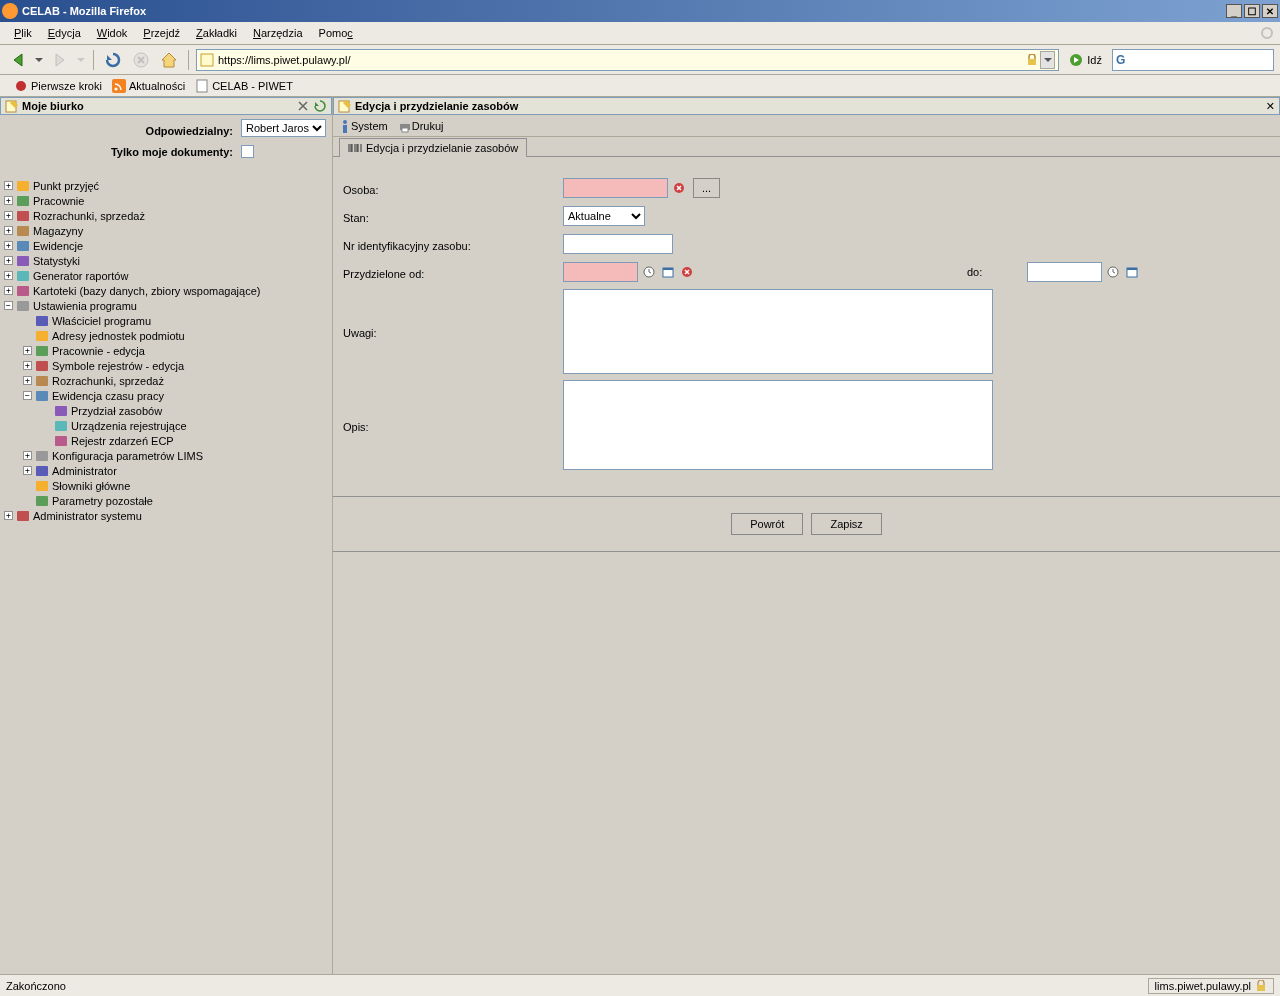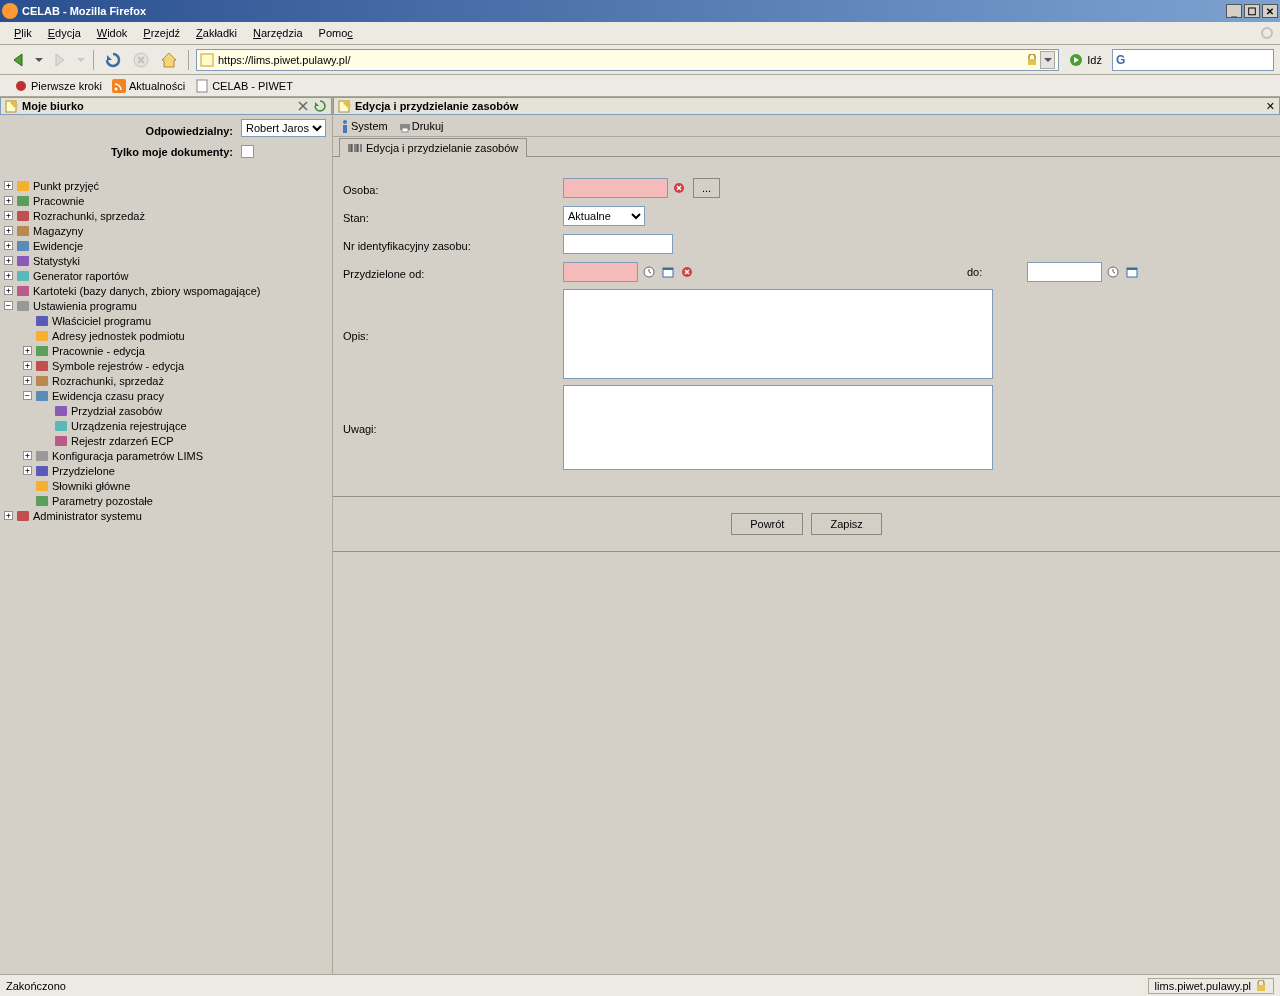--- a/index.html
+++ b/index.html
@@ -365,21 +365,21 @@
           <svg class="tree-icon" width="14" height="14">
             <rect x="1" y="2" width="12" height="10" fill="#999" rx="1"></rect>
           </svg>
           <span>Konfiguracja parametrów LIMS</span>
         </div>
         <div class="tree-node ind-2">
           <span class="tree-exp">+</span>
           <svg class="tree-icon" width="14" height="14">
             <rect x="1" y="2" width="12" height="10" fill="#5a5ab8" rx="1"></rect>
           </svg>
-          <span>Przydzielone</span>
+          <span>Administrator</span>
         </div>
         <div class="tree-node ind-2">
           <span class="tree-exp blank"></span>
           <svg class="tree-icon" width="14" height="14">
             <rect x="1" y="2" width="12" height="10" fill="#f5b030" rx="1"></rect>
           </svg>
           <span>Słowniki główne</span>
         </div>
         <div class="tree-node ind-2">
           <span class="tree-exp blank"></span>
@@ -484,26 +484,26 @@
             </svg>
           </span>
         <span class="icon-btn" style="margin-right:130px">
             <svg width="12" height="12">
               <rect x="1" y="2" width="10" height="9" fill="white" stroke="#3a6ea5"></rect>
               <rect x="1" y="2" width="10" height="2" fill="#3a6ea5"></rect>
             </svg>
           </span>
       </div>
       <div class="form-row">
+        <div class="form-label">Uwagi:</div>
+        <textarea class="textarea-input" style="width: 430px; height: 85px;"></textarea>
+      </div>
+      <div class="form-row">
         <div class="form-label">Opis:</div>
         <textarea class="textarea-input" style="width: 430px; height: 90px;"></textarea>
-      </div>
-      <div class="form-row">
-        <div class="form-label">Uwagi:</div>
-        <textarea class="textarea-input" style="width: 430px; height: 85px;"></textarea>
       </div>
     </div>
 
     <div class="btn-row">
       <button class="btn">Powrót</button>
       <button class="btn">Zapisz</button>
     </div>
   </div>
 </div>
 

